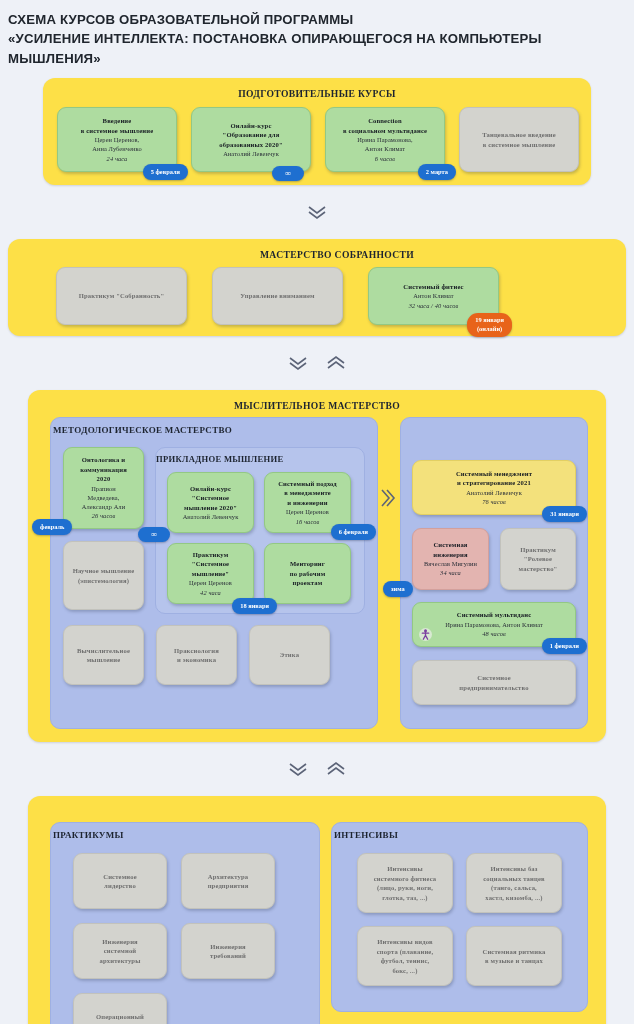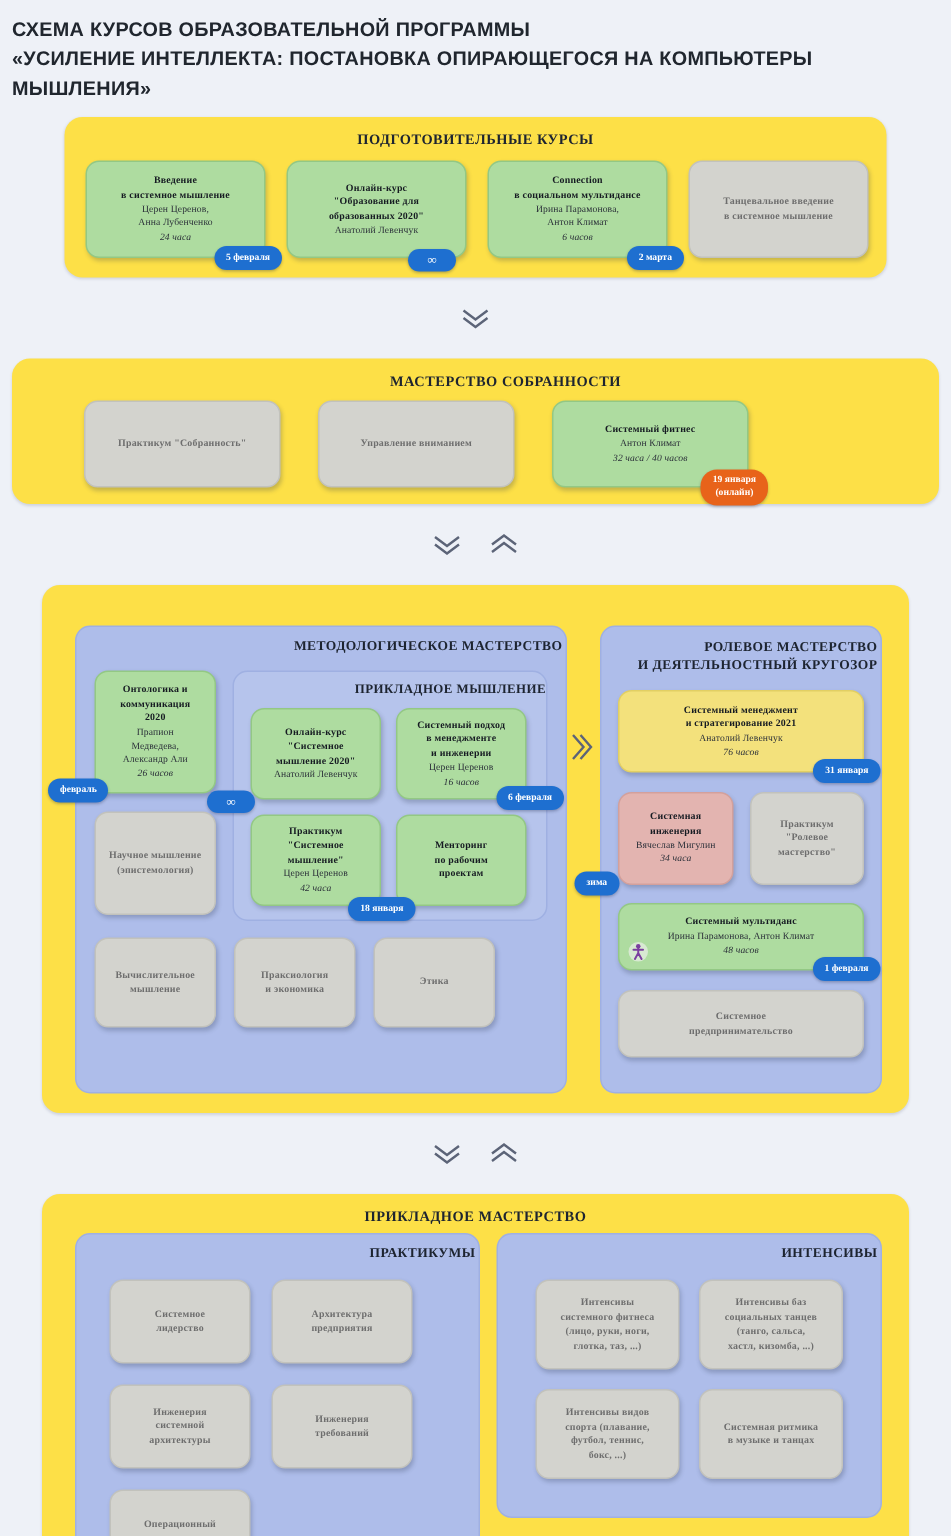--- a/index.html
+++ b/index.html
@@ -31,21 +31,21 @@
     text-align:center; font-size:9.6px; font-weight:bold;
     color:#1d2430; letter-spacing:.35px;
     padding:9px 4px 8px 4px; line-height:13px;
   }
   .inner-box{
     background:#aebdea;
     border:1px solid #9fb0e2;
     border-radius:10px;
   }
   .inner-title{
-    text-align:right; font-size:9px; font-weight:bold;
+    text-align:left; font-size:9px; font-weight:bold;
     color:#1d2430; letter-spacing:.3px; padding:7px 2px 7px 2px;
   }
 
   
   .card{
     border-radius:9px;
     box-sizing:border-box;
     padding:6px 5px;
     display:flex; flex-direction:column;
     align-items:center; justify-content:center;
@@ -189,20 +189,21 @@
     <polyline points="3,3 11,9 19,3" fill="none" stroke="#5c6478" stroke-width="1.6"></polyline>
     <polyline points="3,8 11,14 19,8" fill="none" stroke="#5c6478" stroke-width="1.6"></polyline>
   </svg>
   <svg class="chev" width="22" height="16" viewBox="0 0 22 16">
     <polyline points="3,13 11,7 19,13" fill="none" stroke="#5c6478" stroke-width="1.6"></polyline>
     <polyline points="3,8 11,2 19,8" fill="none" stroke="#5c6478" stroke-width="1.6"></polyline>
   </svg>
 </div>
 
 <div class="band" style="width:578px; height:352px;">
+  <div class="band-title">МЫСЛИТЕЛЬНОЕ МАСТЕРСТВО</div>
 
   <div class="inner-box" style="position:absolute; left:22px; top:27px; width:326px; height:310px;">
     <div class="inner-title">МЕТОДОЛОГИЧЕСКОЕ МАСТЕРСТВО</div>
 
     <div style="position:absolute; left:12px; top:29px;">
       <div class="card green" style="width:81px;height:82px;">
         <div class="c-name">Онтологика и</div>
         <div class="c-name">коммуникация</div>
         <div class="c-name">2020</div>
         <div class="c-person">Прапион</div>
@@ -267,24 +268,20 @@
   </div>
 
   <div class="arrow-right" style="left:351px; top:97px;">
     <svg width="17" height="22" viewBox="0 0 17 22">
       <polyline points="3,3 10,11 3,19" fill="none" stroke="#5c6478" stroke-width="1.6"></polyline>
       <polyline points="8,3 15,11 8,19" fill="none" stroke="#5c6478" stroke-width="1.6"></polyline>
     </svg>
   </div>
 
   <div class="inner-box" style="position:absolute; left:372px; top:27px; width:186px; height:310px;">
-    <div class="inner-title" style="line-height:12px;">
-      <div>РОЛЕВОЕ МАСТЕРСТВО</div>
-      <div>И ДЕЯТЕЛЬНОСТНЫЙ КРУГОЗОР</div>
-    </div>
 
     <div style="position:absolute; left:11px; top:42px;">
 
       <div class="card yellow" style="width:164px;height:55px;">
         <div class="c-name">Системный менеджмент</div>
         <div class="c-name">и стратегирование 2021</div>
         <div class="c-person">Анатолий Левенчук</div>
         <div class="c-hours">76 часов</div>
         <div class="badge blue" style="right:-12px;bottom:-8px;">31 января</div>
       </div>
@@ -330,21 +327,20 @@
     <polyline points="3,3 11,9 19,3" fill="none" stroke="#5c6478" stroke-width="1.6"></polyline>
     <polyline points="3,8 11,14 19,8" fill="none" stroke="#5c6478" stroke-width="1.6"></polyline>
   </svg>
   <svg class="chev" width="22" height="16" viewBox="0 0 22 16">
     <polyline points="3,13 11,7 19,13" fill="none" stroke="#5c6478" stroke-width="1.6"></polyline>
     <polyline points="3,8 11,2 19,8" fill="none" stroke="#5c6478" stroke-width="1.6"></polyline>
   </svg>
 </div>
 
 <div class="band" style="width:578px; height:298px;">
-  <div class="band-title">ПРИКЛАДНОЕ МАСТЕРСТВО</div>
 
   <div class="inner-box" style="position:absolute; left:303px; top:26px; width:255px; height:188px;">
     <div class="inner-title">ИНТЕНСИВЫ</div>
     <div style="position:absolute; left:25px; top:30px; display:flex; flex-wrap:wrap; gap:13px; width:212px;">
       <div class="card grey" style="width:96px;height:60px;">
         <div class="c-name">Интенсивы</div>
         <div class="c-name">системного фитнеса</div>
         <div class="c-name">(лицо, руки, ноги,</div>
         <div class="c-name">глотка, таз, ...)</div>
       </div>

